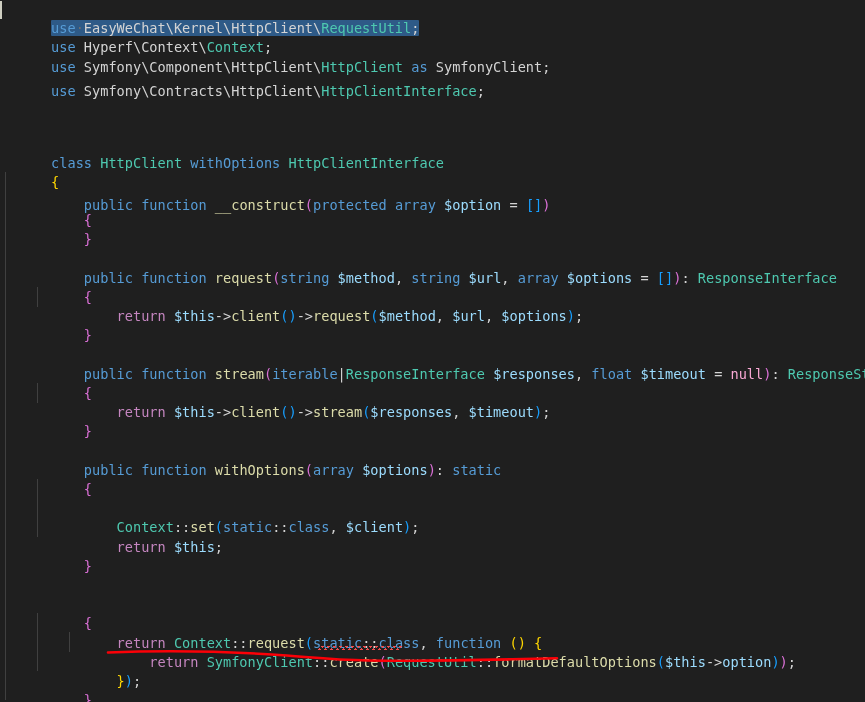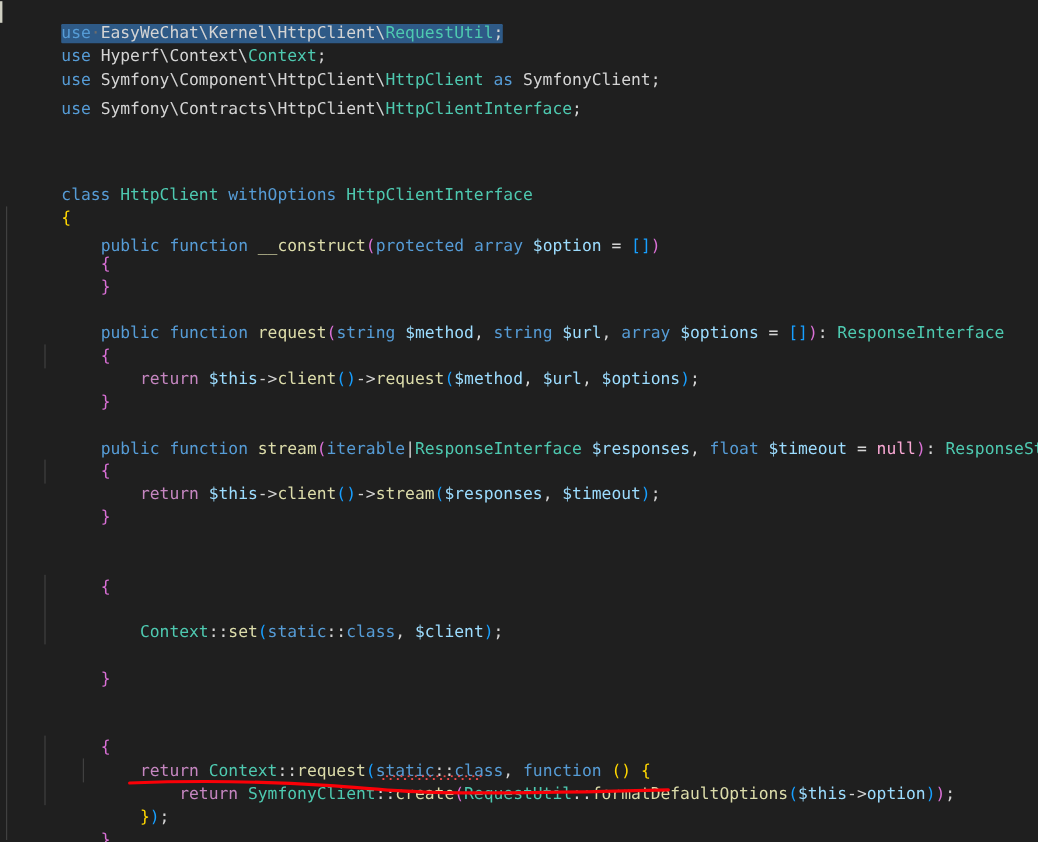--- a/index.html
+++ b/index.html
@@ -197,34 +197,40 @@
 
     
     <div class="line" style="top:403.2px; position:absolute; left:0;">
       <span>    </span><span class="br1">}</span>
     </div>
 
     
     <div class="line" style="top:422.4px; position:absolute; left:0;"></div>
 
     
+    <div class="line" style="top:441.6px; position:absolute; left:0;">
+      <span>    </span><span class="kw">public</span> <span class="kw">function</span> <span class="fn">withOptions</span><span class="br1">(</span><span class="kw">array</span> <span class="var">$options</span><span class="br1">)</span><span class="punc">:</span> <span class="mod">static</span>
+    </div>
 
     
     <div class="line" style="top:460.8px; position:absolute; left:0;">
       <span>    </span><span class="br1">{</span>
     </div>
 
     
 
     
     <div class="line" style="top:499.2px; position:absolute; left:0;">
       <span>        </span><span class="type">Context</span><span class="punc">::</span><span class="fn">set</span><span class="br2">(</span><span class="kw">static</span><span class="punc">::</span><span class="kw">class</span><span class="punc">,</span> <span class="var">$client</span><span class="br2">)</span><span class="semi">;</span>
     </div>
 
     
+    <div class="line" style="top:518.4px; position:absolute; left:0;">
+      <span>        </span><span class="ctrl">return</span> <span class="var">$this</span><span class="semi">;</span>
+    </div>
 
     
     <div class="line" style="top:537.6px; position:absolute; left:0;">
       <span>    </span><span class="br1">}</span>
     </div>
 
     
     <div class="line" style="top:556.8px; position:absolute; left:0;"></div>
 
     

